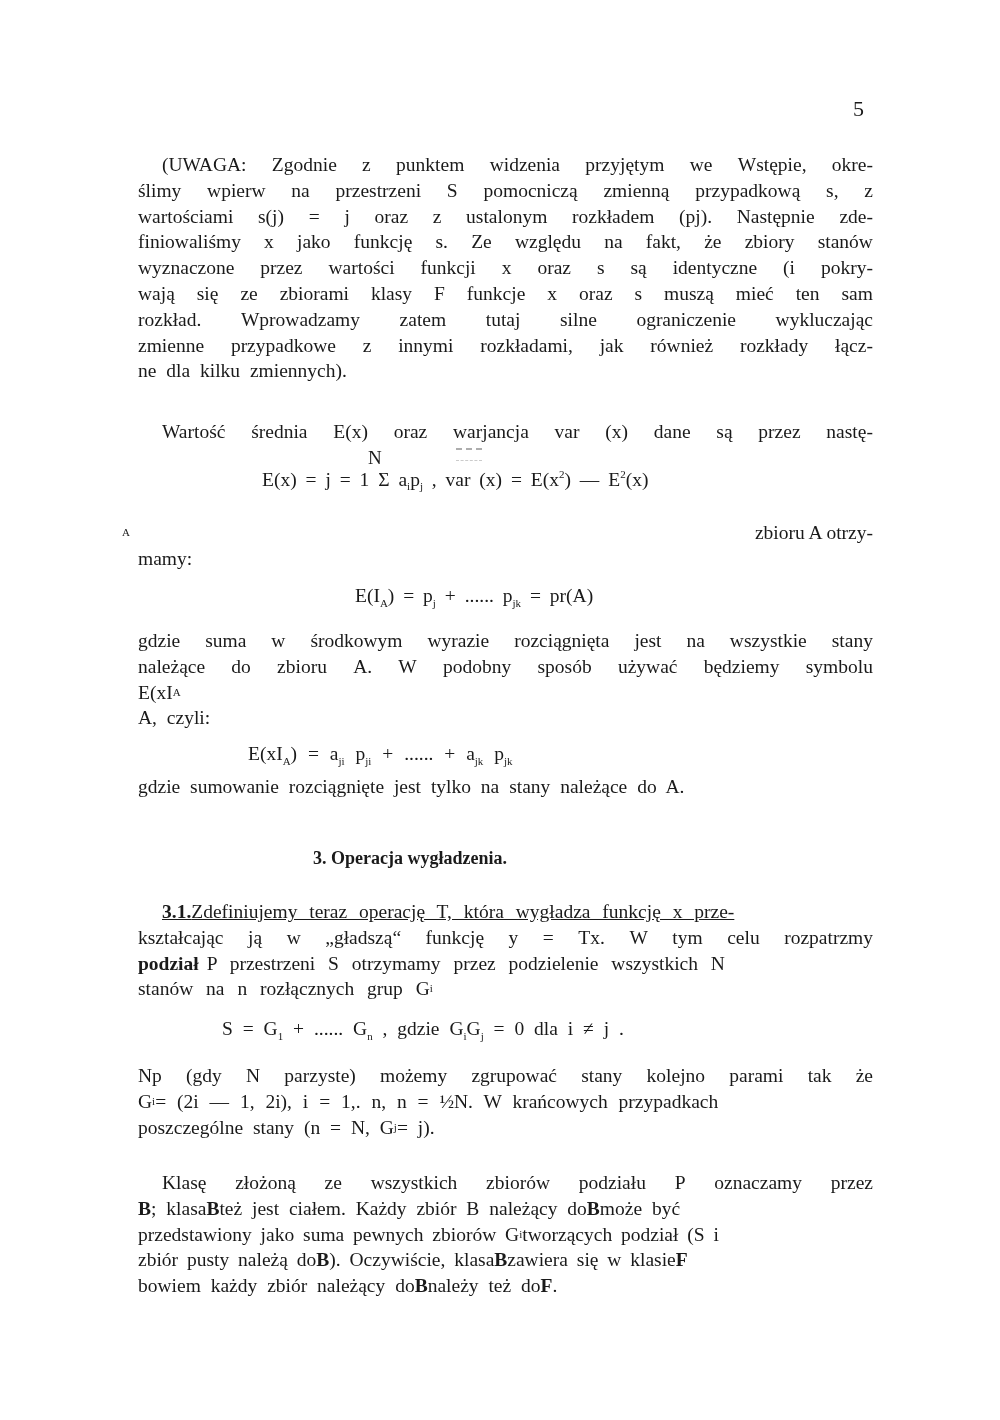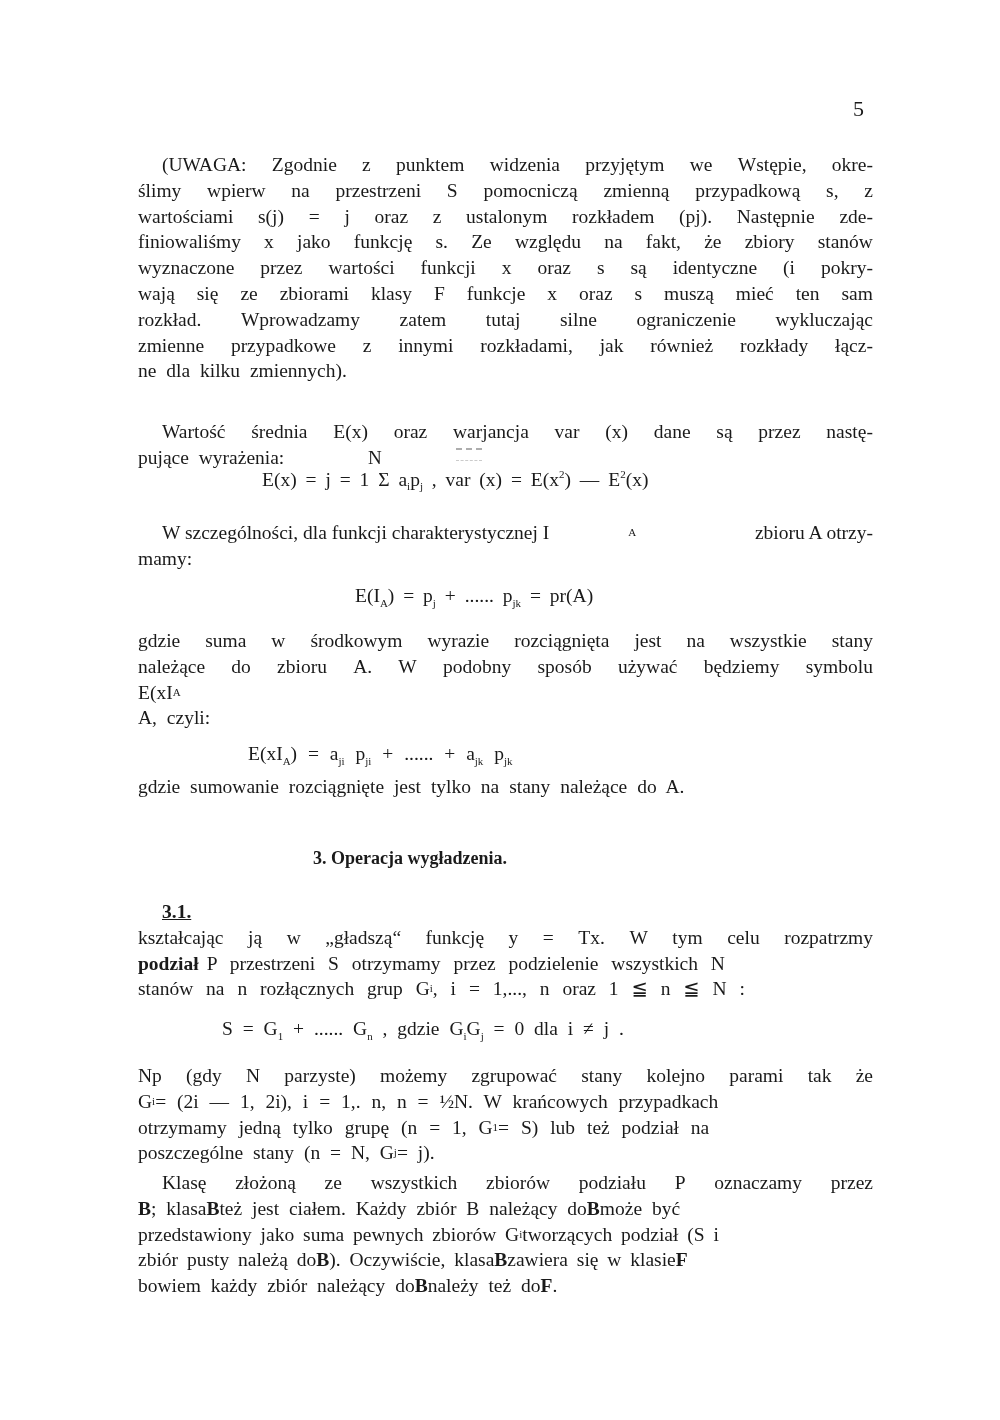--- a/index.html
+++ b/index.html
@@ -136,30 +136,28 @@
       <span>E(x)</span>
       <span>oraz</span>
       <span>warjancja</span>
       <span>var</span>
       <span>(x)</span>
       <span>dane</span>
       <span>są</span>
       <span>przez</span>
       <span>nastę-</span>
     </div>
-  <div class="line last">pujące wyrażenia:</div>
 </div>
 
 <div class="sigma-top" style="top:447px; left:368px;">N</div>
 <div class="smudge"></div>
 <div class="eq" style="top:468px; left:262px; word-spacing:4px;"><span>E(x) = j = 1 Σ a</span><sub>i</sub><span>p</span><sub>j</sub><span> ,  var (x) = E(x</span><sup>2</sup><span>) — E</span><sup>2</sup><span>(x)</span></div>
 
 <div class="block" style="top:520px;">
   <div class="line indent">
-      <span>W szczególności, dla funkcji charakterystycznej I</span>
       <sub style="margin-left:-40px">A</sub>
       <span> zbioru A otrzy-</span>
     </div>
   <div class="line last">mamy:</div>
 </div>
 
 <div class="eq" style="top:585px; left:355px; word-spacing:4px;"><span>E(I</span><sub>A</sub><span>) = p</span><sub>j</sub><span> + ...... p</span><sub>jk</sub><span> = pr(A)</span></div>
 
 <div class="block" style="top:628px;">
   <div class="line">
@@ -197,20 +195,21 @@
 
 <div class="block" style="top:774px;">
   <div class="line last">gdzie sumowanie rozciągnięte jest tylko na stany należące do A.</div>
 </div>
 
 <div class="heading">3. Operacja wygładzenia.</div>
 
 <div class="block" style="top:899px;">
   <div class="line indent" style="justify-content:flex-start;text-decoration:underline;">
       <b>3.1.</b>
+      <span style="word-spacing:7px;"> Zdefiniujemy teraz operację T, która wygładza funkcję x prze-</span>
     </div>
   <div class="line">
       <span>kształcając</span>
       <span>ją</span>
       <span>w</span>
       <span>„gładszą“</span>
       <span>funkcję</span>
       <span>y</span>
       <span>=</span>
       <span>Tx.</span>
@@ -219,21 +218,20 @@
       <span>celu</span>
       <span>rozpatrzmy</span>
     </div>
   <div class="line" style="justify-content:flex-start;">
       <b>podział</b>
       <span style="word-spacing:8px;padding-left:8px;"> P przestrzeni S otrzymamy przez podzielenie wszystkich N</span>
     </div>
   <div class="line" style="justify-content:flex-start; word-spacing:8px;">
       <span>stanów na n rozłącznych grup G</span>
       <sub>i</sub>
-      <span>, i = 1,..., n oraz 1 ≦ n ≦ N :</span>
     </div>
 </div>
 
 <div class="eq" style="top:1018px; left:222px; word-spacing:5px;"><span>S = G</span><sub>1</sub><span> + ...... G</span><sub>n</sub><span> , gdzie G</span><sub>i</sub><span>G</span><sub>j</sub><span> = 0 dla i ≠ j .</span></div>
 
 <div class="block" style="top:1063px;">
   <div class="line">
       <span>Np</span>
       <span>(gdy</span>
       <span>N</span>
@@ -244,25 +242,20 @@
       <span>kolejno</span>
       <span>parami</span>
       <span>tak</span>
       <span>że</span>
     </div>
   <div class="line" style="justify-content:flex-start; word-spacing:6px;">
       <span>G</span>
       <sub>i</sub>
       <span>= (2i — 1, 2i), i = 1,. n, n = ½N. W krańcowych przypadkach</span>
     </div>
-  <div class="line" style="justify-content:flex-start; word-spacing:7px;">
-      <span>otrzymamy jedną tylko grupę (n = 1, G</span>
-      <sub>1</sub>
-      <span> = S) lub też podział na</span>
-    </div>
   <div class="line last">
       <span>poszczególne stany (n = N, G</span>
       <sub>j</sub>
       <span> = j).</span>
     </div>
 </div>
 
 <div class="block" style="top:1170px;">
   <div class="line indent">
       <span>Klasę</span>

